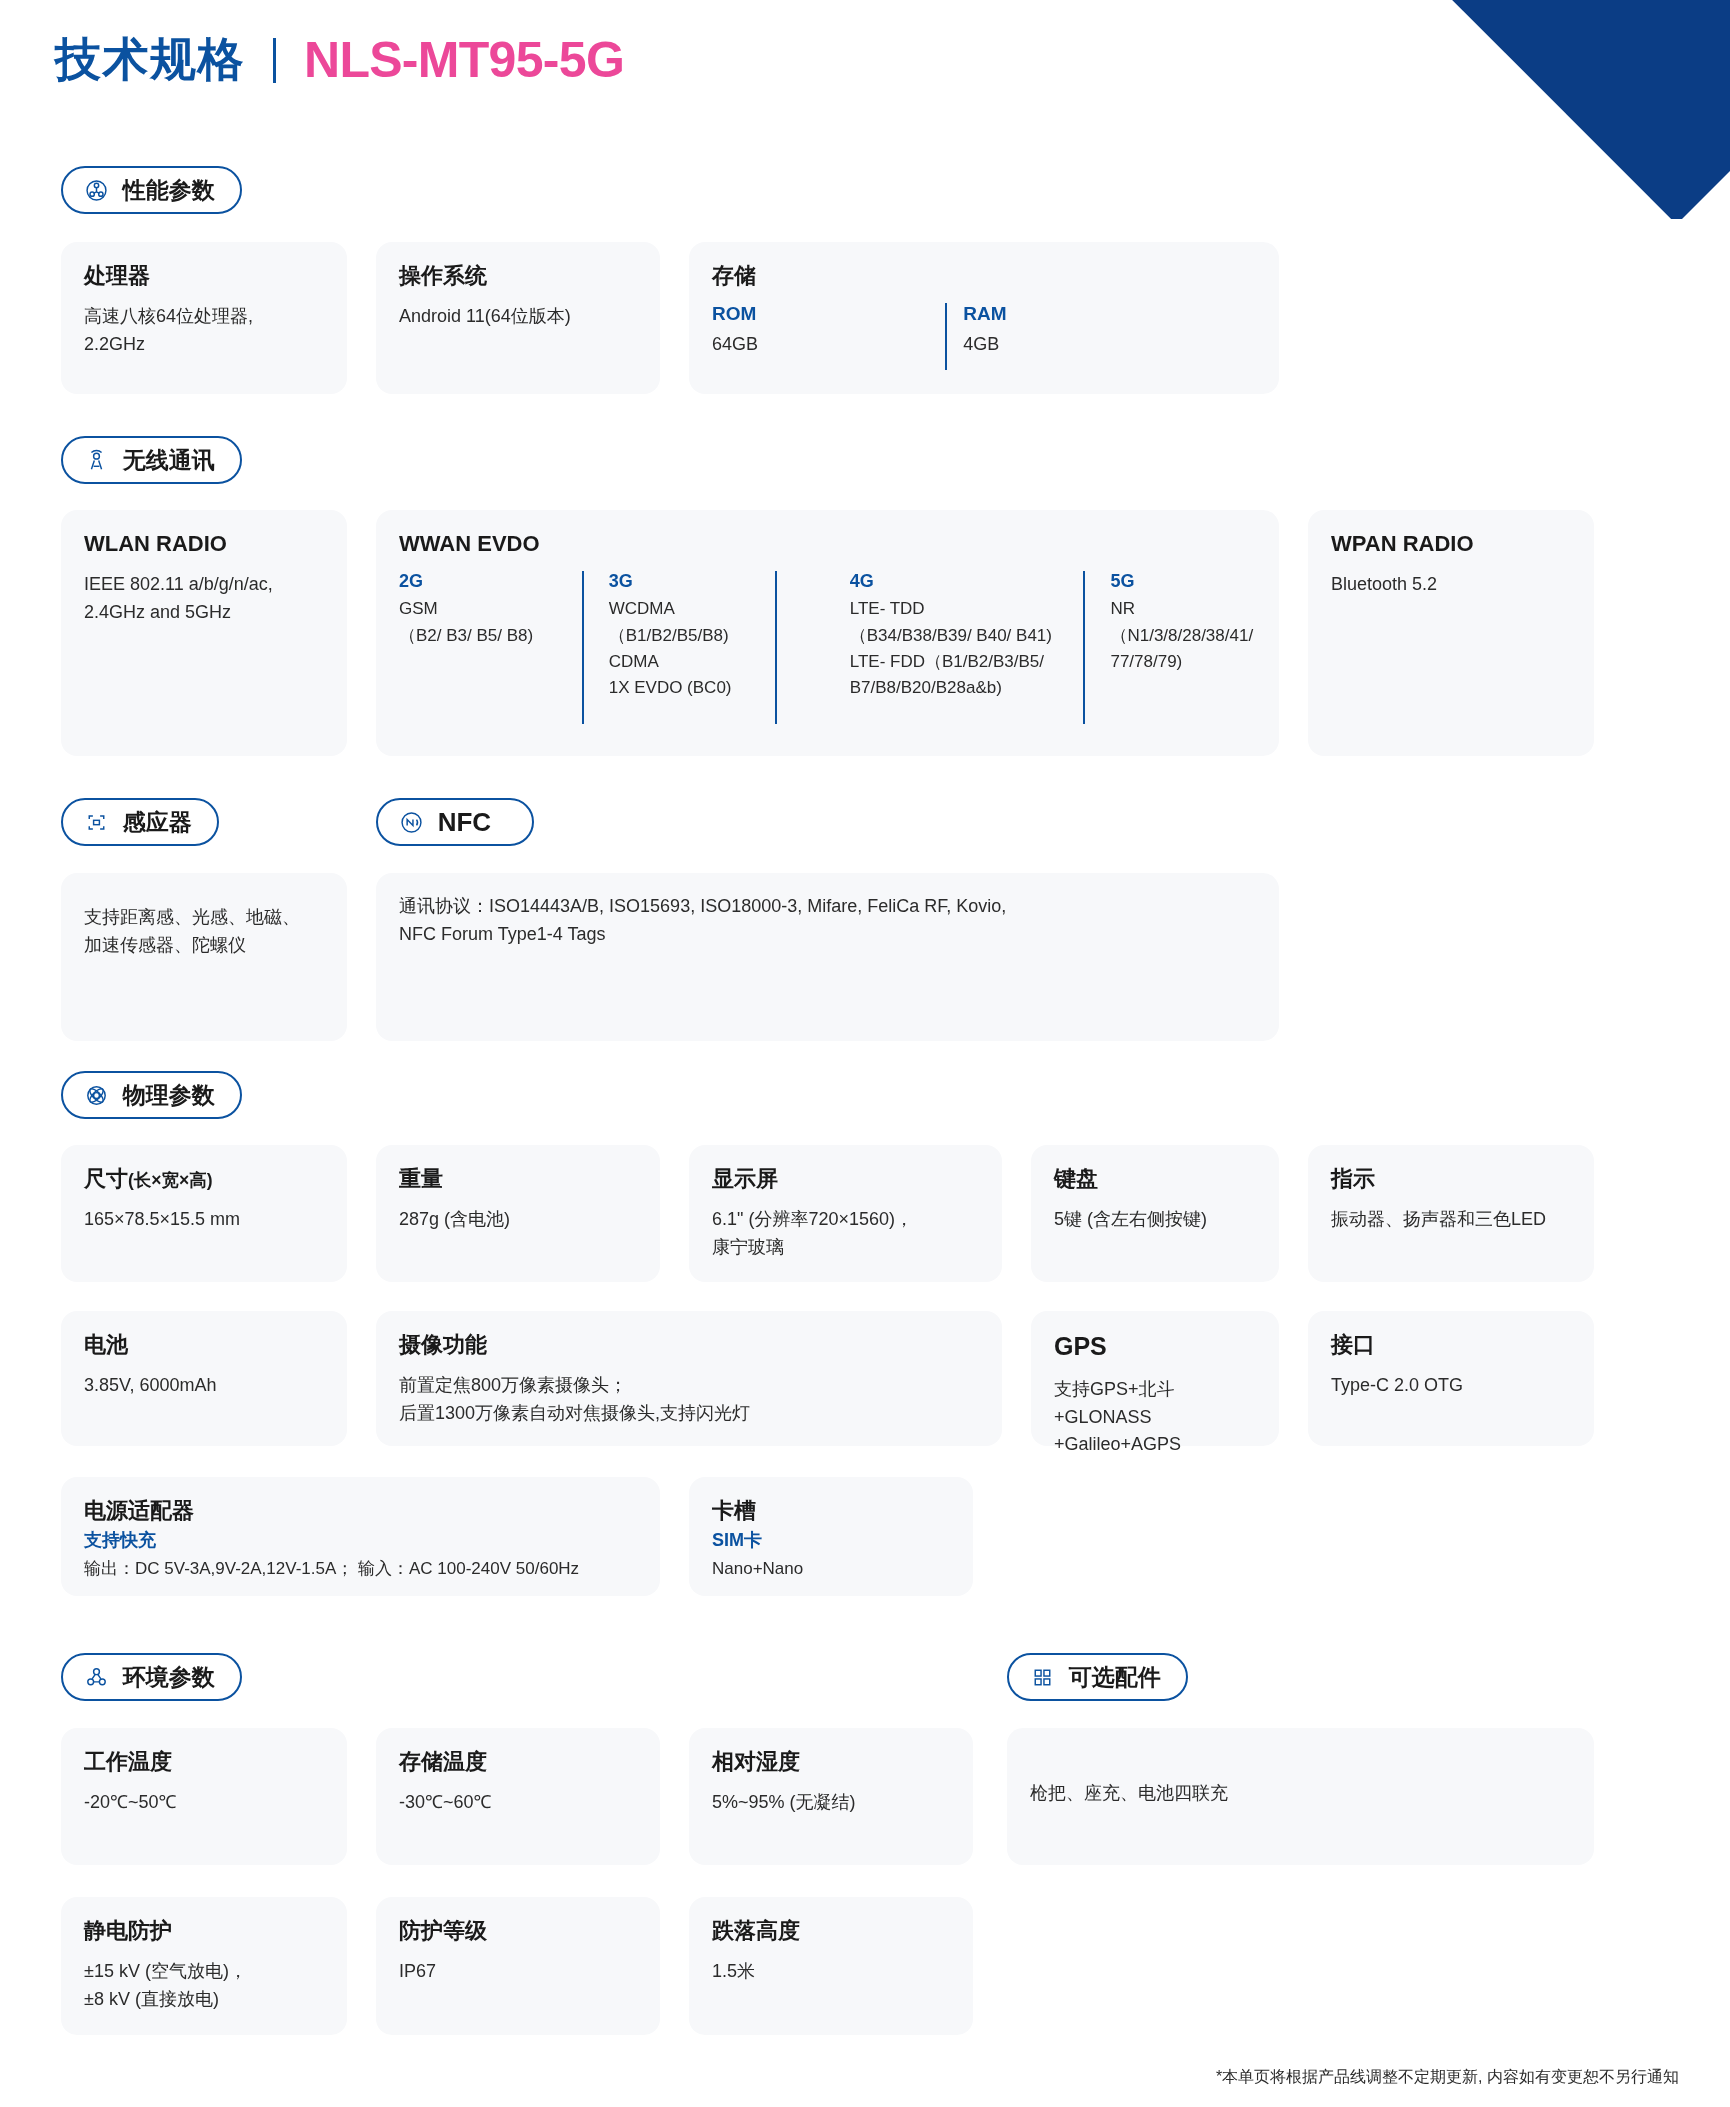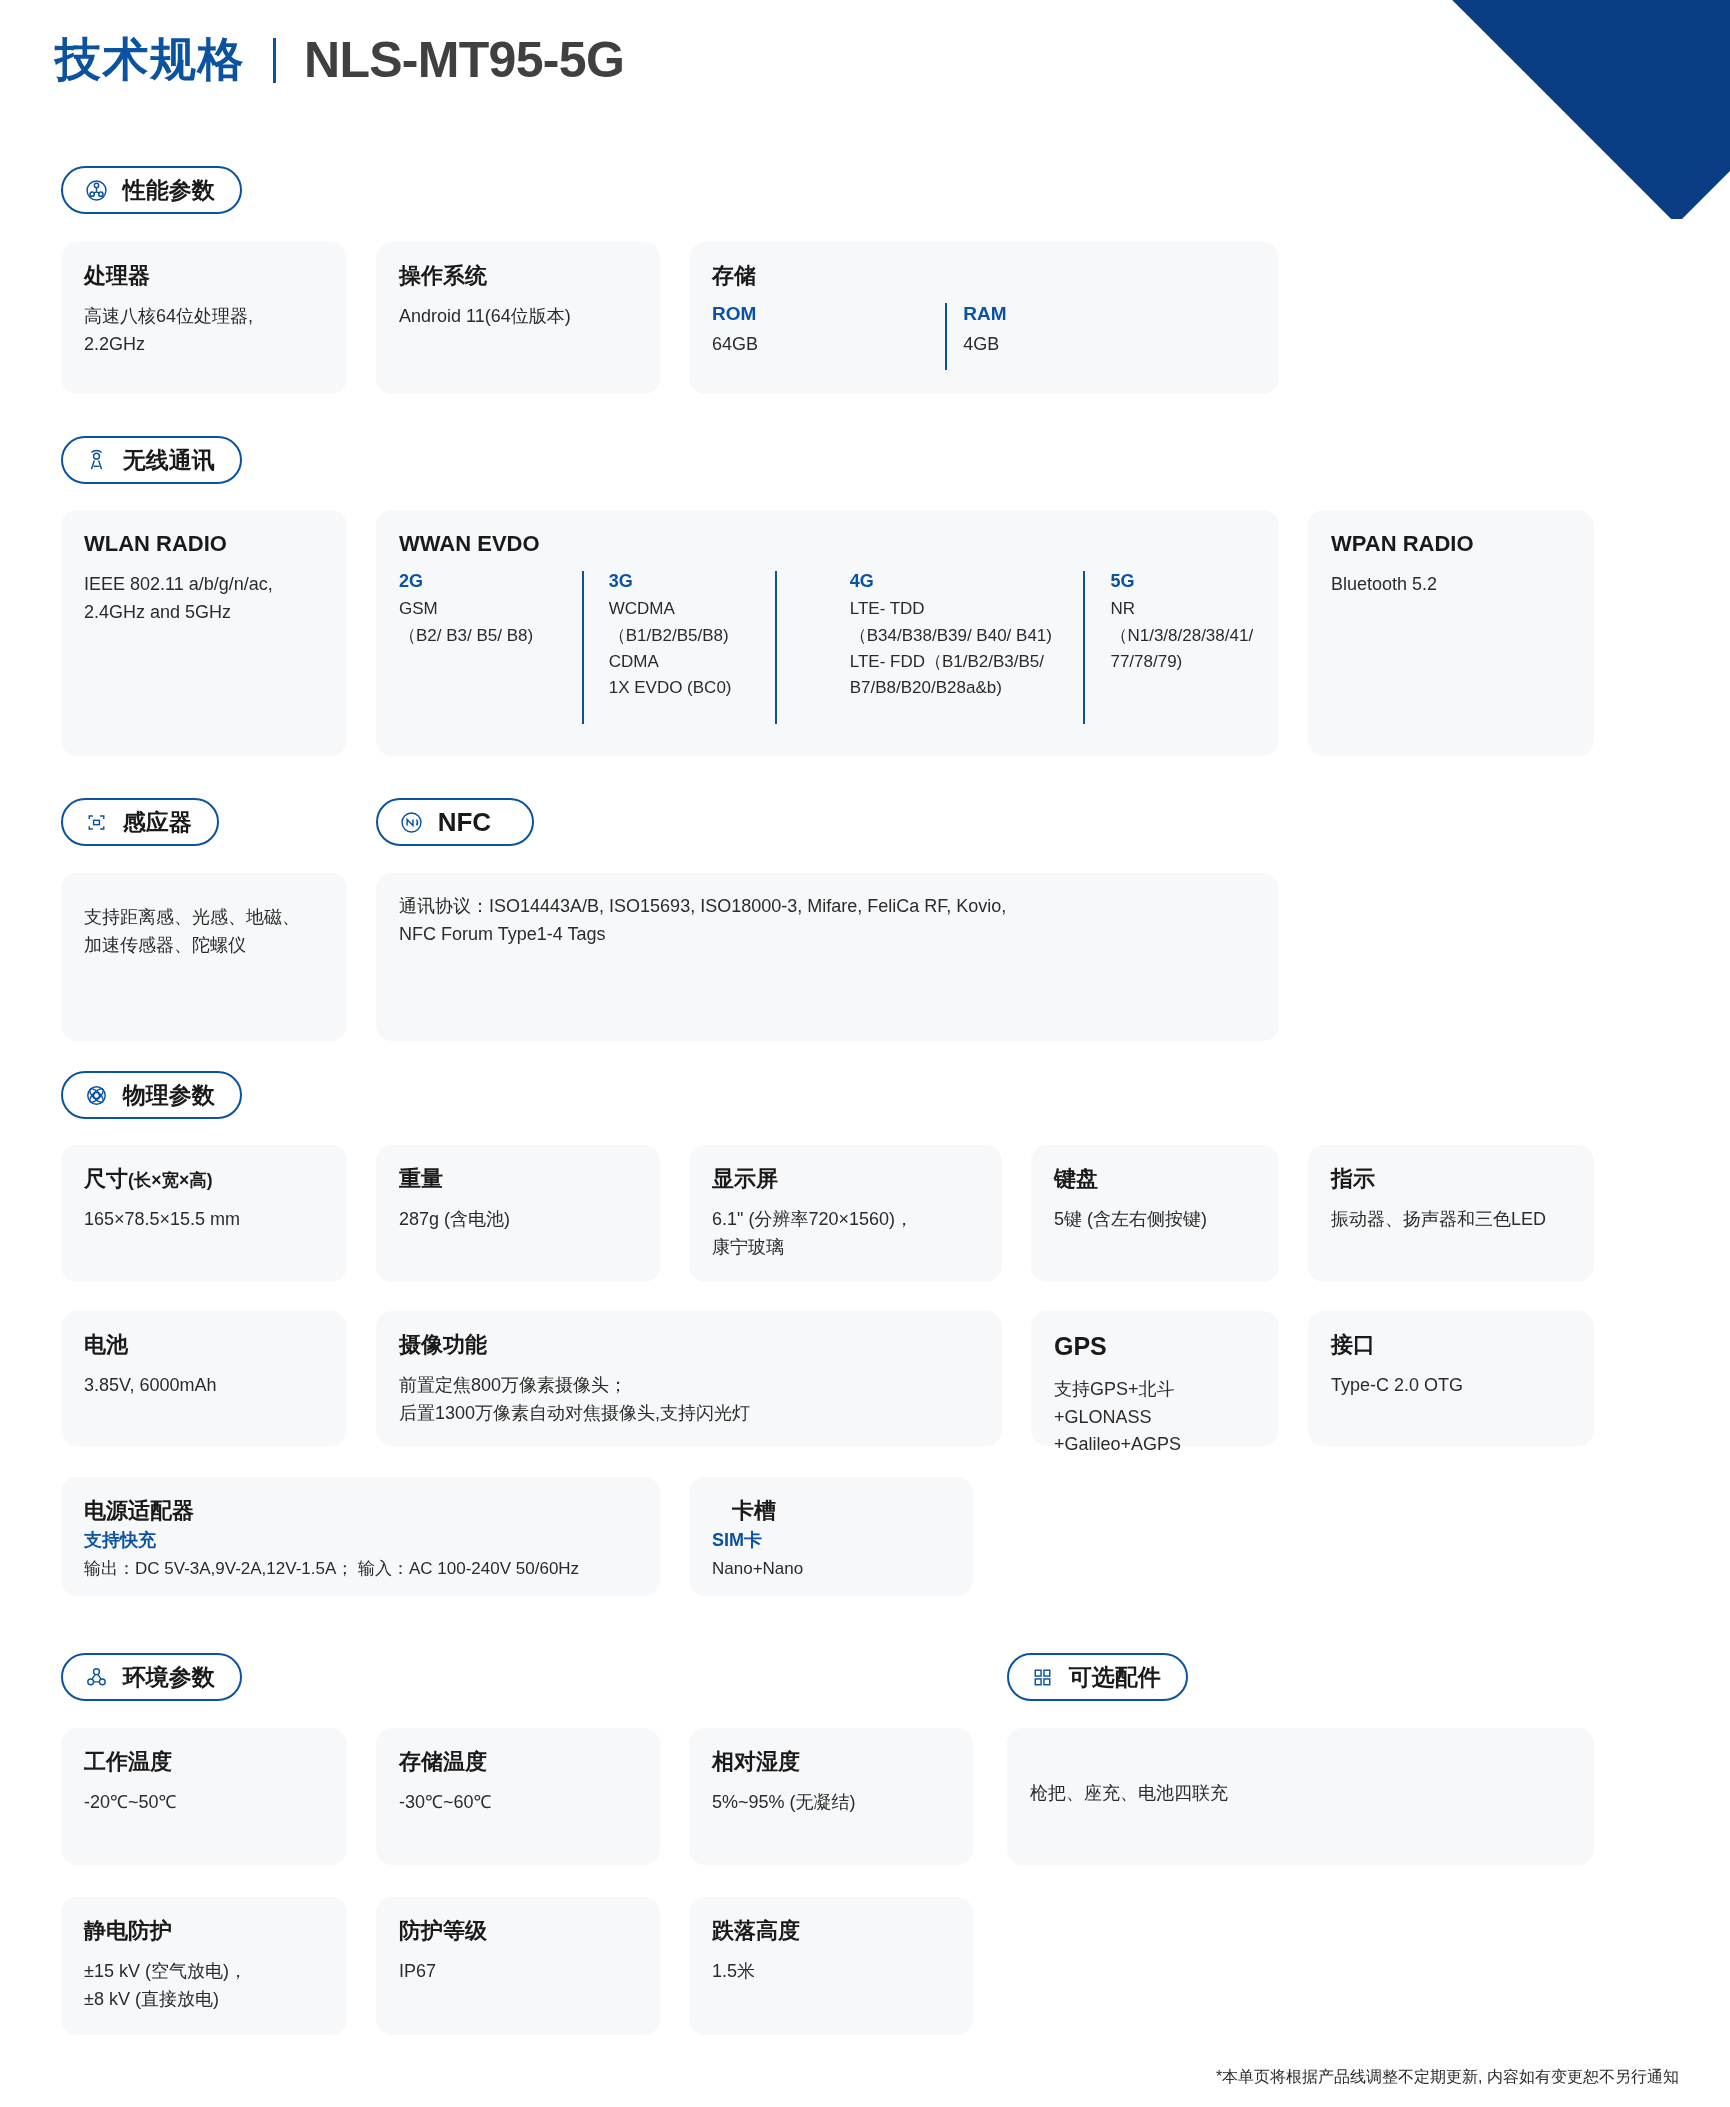--- a/index.html
+++ b/index.html
@@ -54,21 +54,21 @@
   }
   .header .divider {
     width: 3.6px;
     height: 45px;
     background: #0b52a0;
     margin: 0 7.3px;
   }
   .header .model {
     font-size: 50px;
     font-weight: bold;
-    color: #404040;
+    color: #ec4899;
     letter-spacing: -0.7px;
   }
 
   
   .page { position: absolute; left: 0; top: 0; width: 1731px; }
 
   
   .pill {
     display: inline-flex;
     align-items: center;
@@ -366,21 +366,21 @@
     <div class="txt">Type-C 2.0 OTG</div>
   </div>
 
   <div class="card" style="position:absolute; left:61px; top:1477px; width:599px; height:119px;">
     <div class="title" style="margin-bottom:2.9px;">电源适配器</div>
     <div class="sub-blue-sm">支持快充</div>
     <div class="txt-sm">输出：DC 5V-3A,9V-2A,12V-1.5A； 输入：AC 100-240V 50/60Hz</div>
   </div>
 
   <div class="card" style="position:absolute; left:689px; top:1477px; width:284px; height:119px;">
-    <div class="title" style="margin-bottom:2.9px;margin-left:20px;">卡槽</div>
+    <div class="title" style="margin-bottom:2.9px;">卡槽</div>
     <div class="sub-blue-sm">SIM卡</div>
     <div class="txt-sm">Nano+Nano</div>
   </div>
 
   <div style="position:absolute; left:61px; top:1653px;">
     <div class="pill">
       <span>
         <svg width="29" height="29" viewBox="0 0 40 40">
             <g fill="none" stroke="#0b52a0" stroke-width="2">
           <circle cx="20" cy="12" r="4"></circle>

